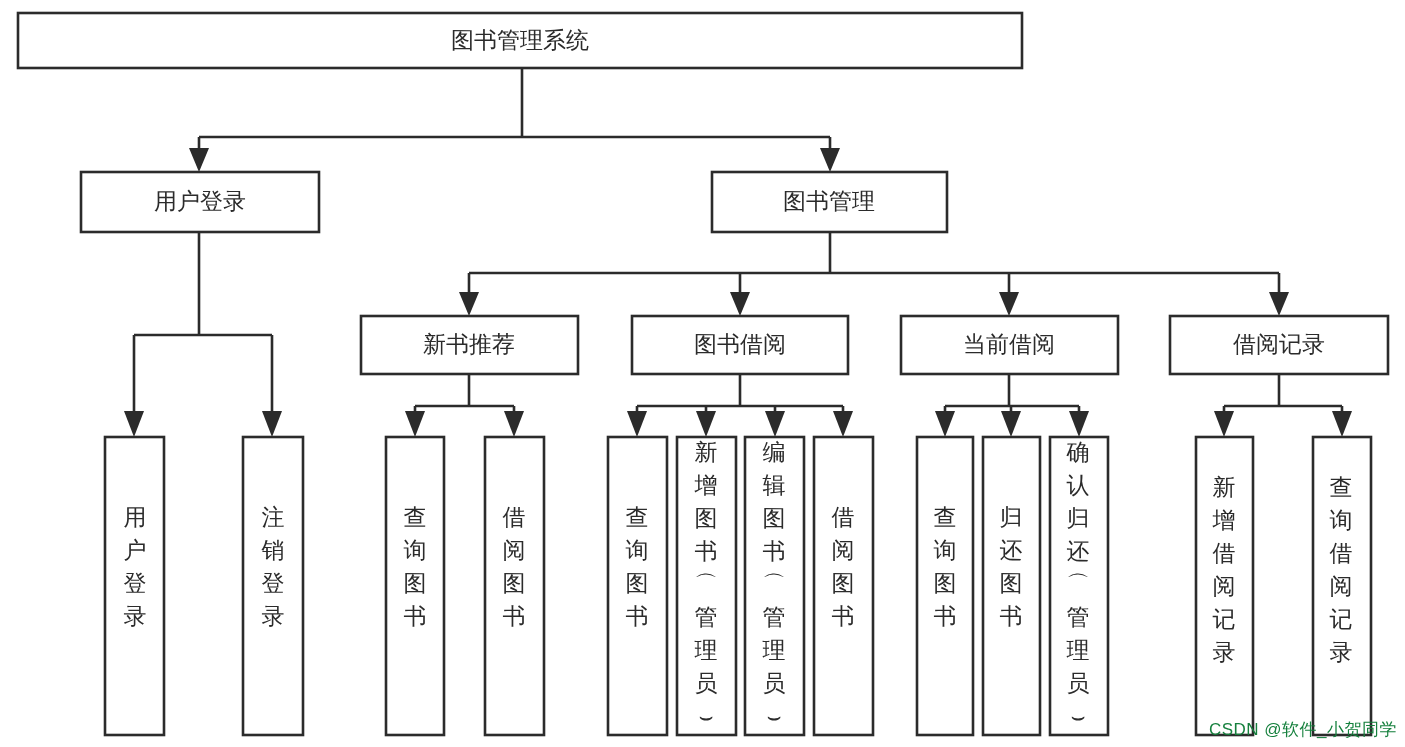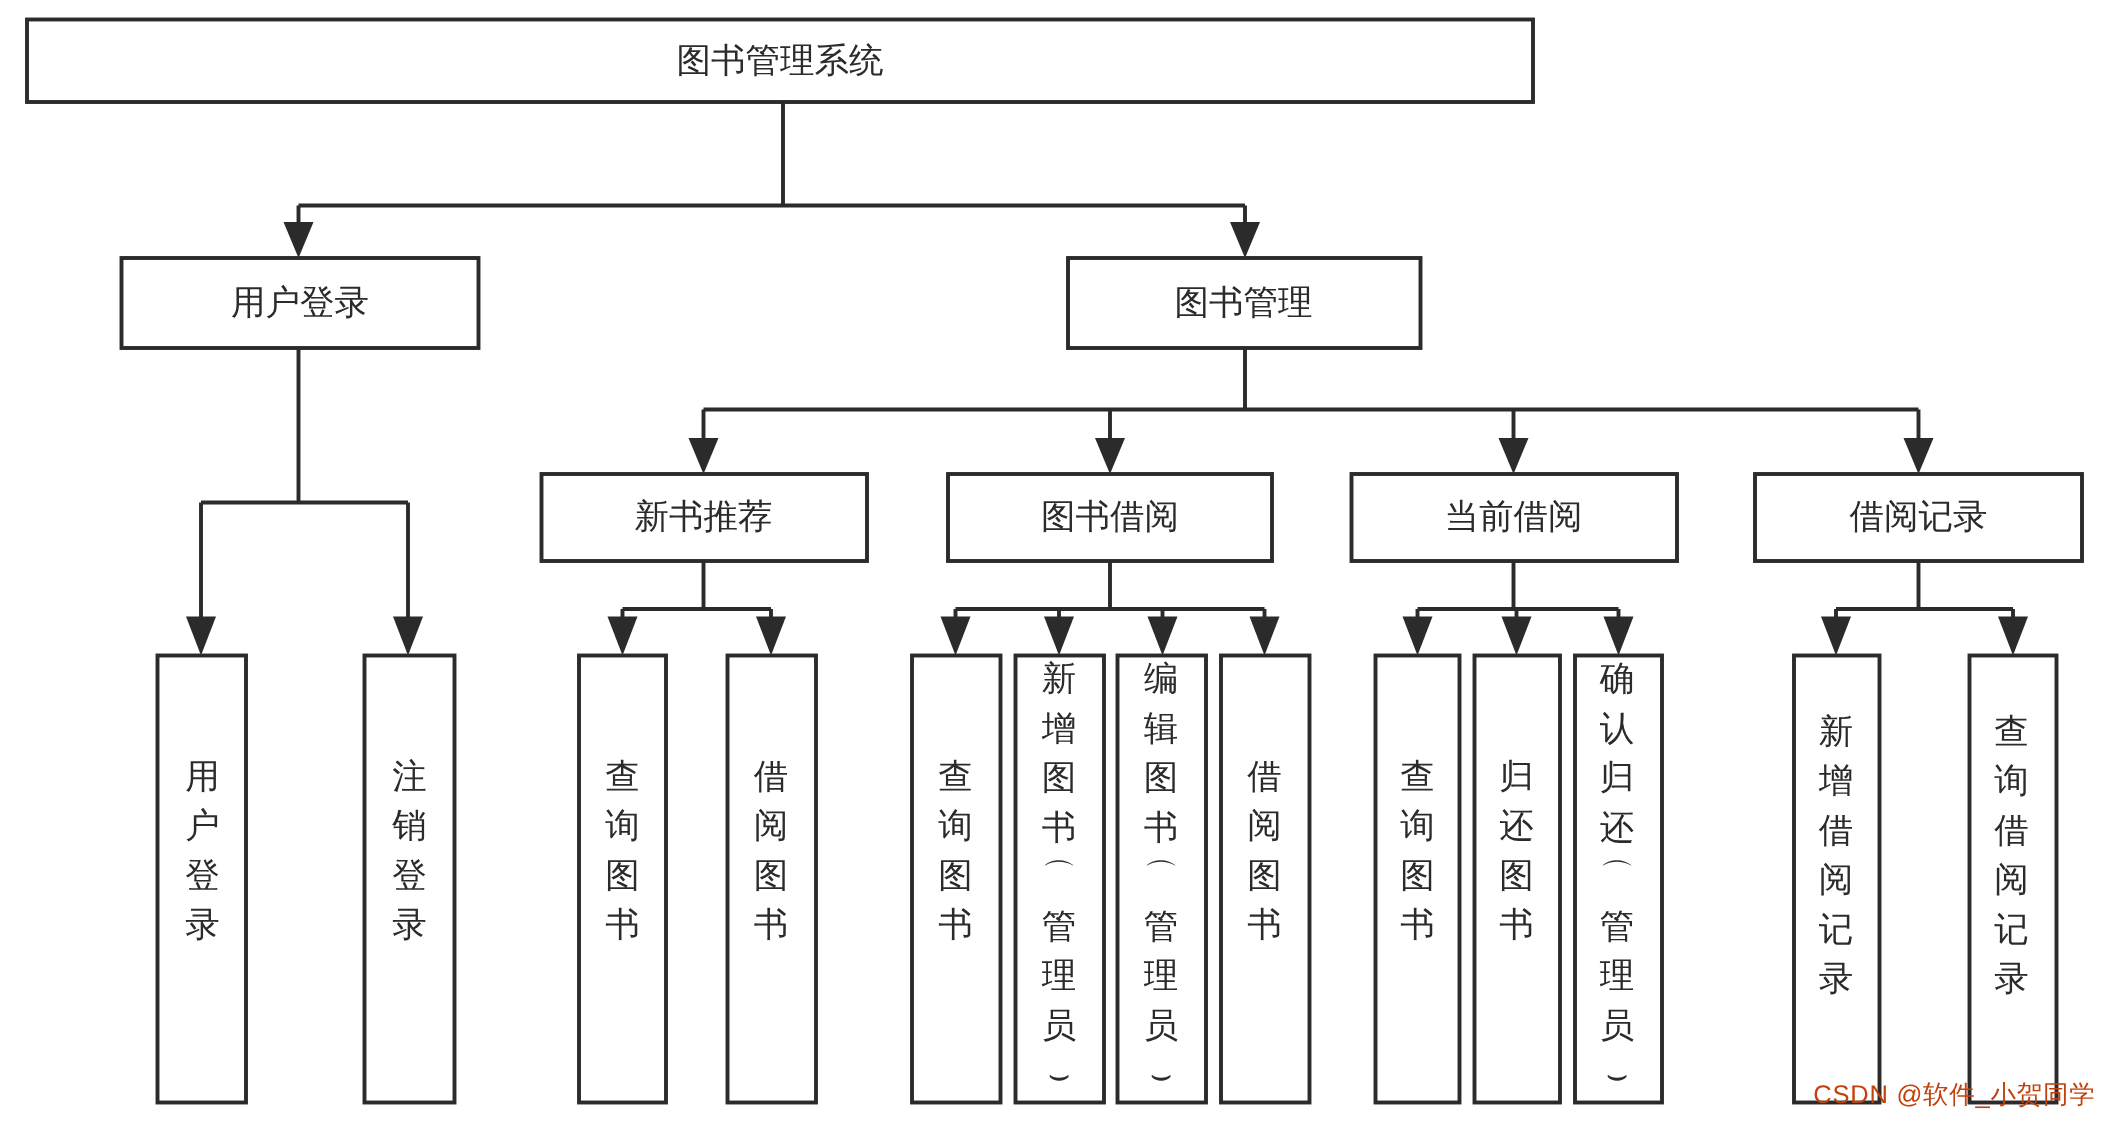--- a/index.html
+++ b/index.html
@@ -53,21 +53,21 @@
     font-family: "Liberation Sans", "DejaVu Sans", sans-serif;
     font-size: 23px;
     text-anchor: middle;
   }
   .watermark {
     position: absolute;
     right: 8px;
     bottom: 6px;
     font-family: "Liberation Sans", "DejaVu Sans", sans-serif;
     font-size: 17px;
-    color: #c2410c;
+    color: #15803d;
     letter-spacing: 0.5px;
     white-space: nowrap;
     user-select: none;
     text-align: right;
   }
 </style>
 </head>
 <body>
 
 <div id="diagram-root">

